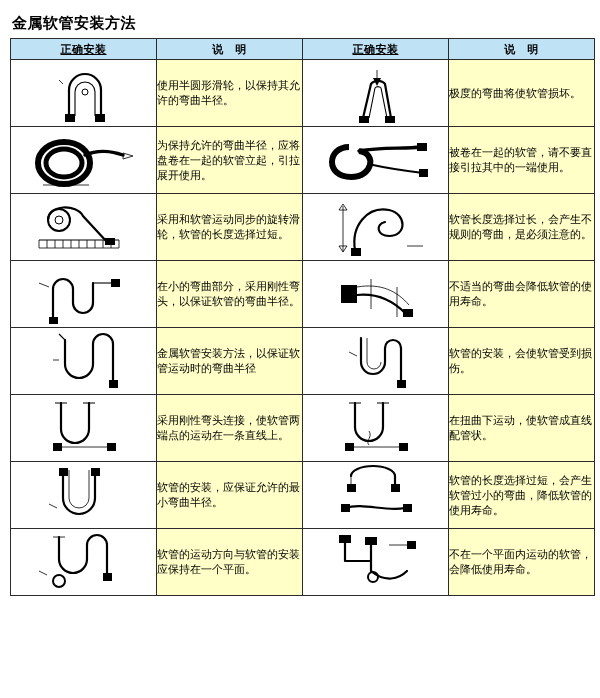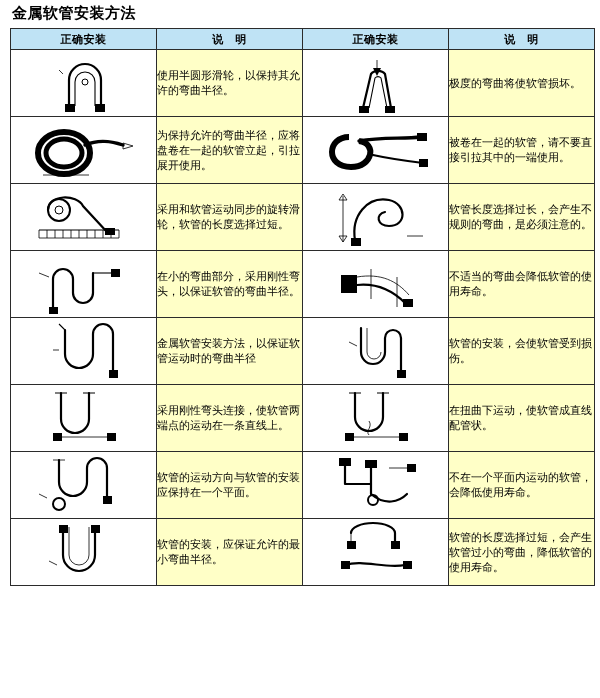--- a/index.html
+++ b/index.html
@@ -12,21 +12,21 @@
     height: 698px;
     font-family: "DejaVu Sans", "Liberation Sans", sans-serif;
     color: #000;
     overflow: hidden;
   }
   .page {
     width: 600px;
     height: 698px;
     position: relative;
     box-sizing: border-box;
-    padding: 2px 10px 0 10px;
+    padding: 12px 10px 0 10px;
   }
   .page-title {
     font-size: 15px;
     font-weight: bold;
     letter-spacing: 0.5px;
     margin: 2px 0 6px 2px;
     line-height: 18px;
   }
   table.hose-table {
     border-collapse: collapse;
@@ -40,21 +40,21 @@
     vertical-align: middle;
   }
   thead th {
     background: #bfe3f5;
     font-size: 11px;
     font-weight: bold;
     height: 20px;
     text-align: center;
     letter-spacing: 0.5px;
   }
-  .col-img { width: 145px; }
+  .col-img { width: 145px; text-decoration: underline; }
   .col-txt { width: 145px; }
   td.img-cell {
     background: #ffffff;
     text-align: center;
     height: 66px;
   }
   td.txt-cell {
     background: #ffffc7;
     font-size: 11px;
     line-height: 15px;
@@ -230,20 +230,45 @@
             <path class="ln-thin" d="M58 34 C 62 40, 54 44, 58 48"></path>
           </svg>
         </td>
         <td class="txt-cell">在扭曲下运动，使软管成直线配管状。</td>
       </tr>
 
 
       <tr>
         <td class="img-cell">
           <svg class="fig" width="130" height="62" viewBox="0 0 130 62">
+            <path class="ln-med" d="M44 6 L44 34 A16 16 0 0 0 76 34 L76 6"></path>
+            <path class="ln-thin" d="M50 6 L50 34 A10 10 0 0 0 70 34 L70 6"></path>
+            <rect x="40" y="4" width="9" height="8" fill="#000"></rect>
+            <rect x="72" y="4" width="9" height="8" fill="#000"></rect>
+            <path class="ln-thin" d="M30 40 L38 44"></path>
+          </svg>
+        </td>
+        <td class="txt-cell">软管的安装，应保证允许的最小弯曲半径。</td>
+        <td class="img-cell">
+          <svg class="fig" width="130" height="62" viewBox="0 0 130 62">
+            <path class="ln-med" d="M40 12 A22 10 0 0 1 84 12 L84 20"></path>
+            <path class="ln-thin" d="M40 12 L40 22"></path>
+            <rect x="36" y="20" width="9" height="8" fill="#000"></rect>
+            <rect x="80" y="20" width="9" height="8" fill="#000"></rect>
+            <path class="ln-med" d="M34 44 C 52 38, 74 48, 94 44"></path>
+            <rect x="30" y="40" width="9" height="8" fill="#000"></rect>
+            <rect x="92" y="40" width="9" height="8" fill="#000"></rect>
+          </svg>
+        </td>
+        <td class="txt-cell">软管的长度选择过短，会产生软管过小的弯曲，降低软管的使用寿命。</td>
+      </tr>
+
+      <tr>
+        <td class="img-cell">
+          <svg class="fig" width="130" height="62" viewBox="0 0 130 62">
             <path class="ln-med" d="M40 6 L40 28 A14 14 0 0 0 68 28 L68 14 A10 10 0 0 1 88 14 L88 44"></path>
             <circle cx="40" cy="50" r="6" class="nofill" stroke="#000" stroke-width="2"></circle>
             <path class="ln-thin" d="M34 6 L46 6"></path>
             <rect x="84" y="42" width="9" height="8" fill="#000"></rect>
             <path class="ln-thin" d="M20 40 L28 44"></path>
           </svg>
         </td>
         <td class="txt-cell">软管的运动方向与软管的安装应保持在一个平面。</td>
         <td class="img-cell">
           <svg class="fig" width="130" height="62" viewBox="0 0 130 62">
@@ -253,40 +278,15 @@
             <rect x="54" y="6" width="12" height="8" fill="#000"></rect>
             <path class="ln-med" d="M60 40 C 74 52, 88 48, 96 40"></path>
             <circle cx="62" cy="46" r="5" class="nofill" stroke="#000" stroke-width="2"></circle>
             <path class="ln-thin" d="M78 14 L100 14"></path>
             <rect x="96" y="10" width="9" height="8" fill="#000"></rect>
           </svg>
         </td>
         <td class="txt-cell">不在一个平面内运动的软管，会降低使用寿命。</td>
       </tr>
 
-      <tr>
-        <td class="img-cell">
-          <svg class="fig" width="130" height="62" viewBox="0 0 130 62">
-            <path class="ln-med" d="M44 6 L44 34 A16 16 0 0 0 76 34 L76 6"></path>
-            <path class="ln-thin" d="M50 6 L50 34 A10 10 0 0 0 70 34 L70 6"></path>
-            <rect x="40" y="4" width="9" height="8" fill="#000"></rect>
-            <rect x="72" y="4" width="9" height="8" fill="#000"></rect>
-            <path class="ln-thin" d="M30 40 L38 44"></path>
-          </svg>
-        </td>
-        <td class="txt-cell">软管的安装，应保证允许的最小弯曲半径。</td>
-        <td class="img-cell">
-          <svg class="fig" width="130" height="62" viewBox="0 0 130 62">
-            <path class="ln-med" d="M40 12 A22 10 0 0 1 84 12 L84 20"></path>
-            <path class="ln-thin" d="M40 12 L40 22"></path>
-            <rect x="36" y="20" width="9" height="8" fill="#000"></rect>
-            <rect x="80" y="20" width="9" height="8" fill="#000"></rect>
-            <path class="ln-med" d="M34 44 C 52 38, 74 48, 94 44"></path>
-            <rect x="30" y="40" width="9" height="8" fill="#000"></rect>
-            <rect x="92" y="40" width="9" height="8" fill="#000"></rect>
-          </svg>
-        </td>
-        <td class="txt-cell">软管的长度选择过短，会产生软管过小的弯曲，降低软管的使用寿命。</td>
-      </tr>
-
     </tbody>
   </table>
 </div>
 
 </body></html>

